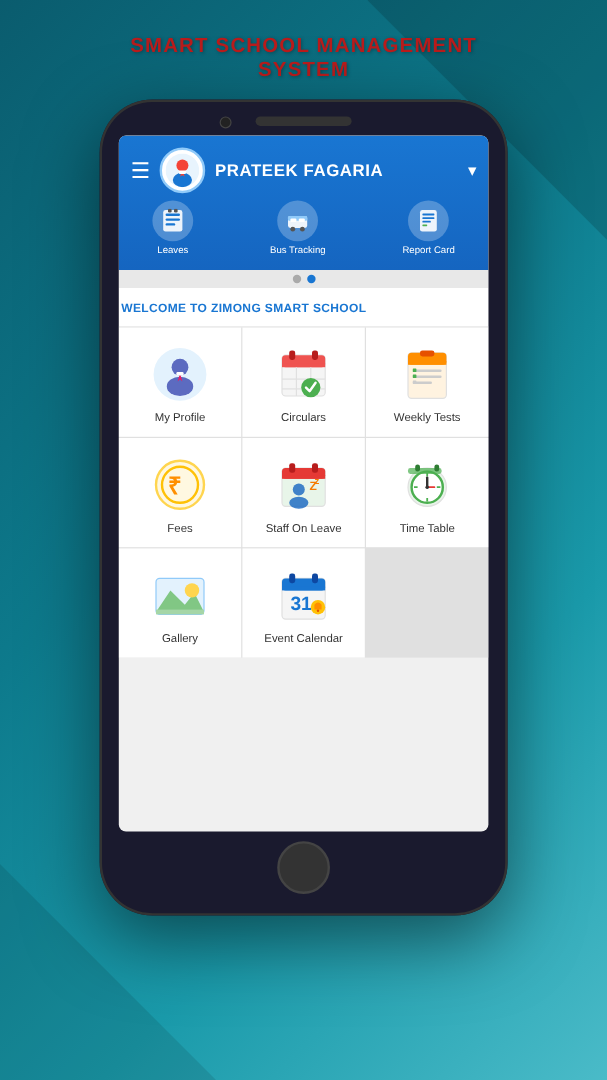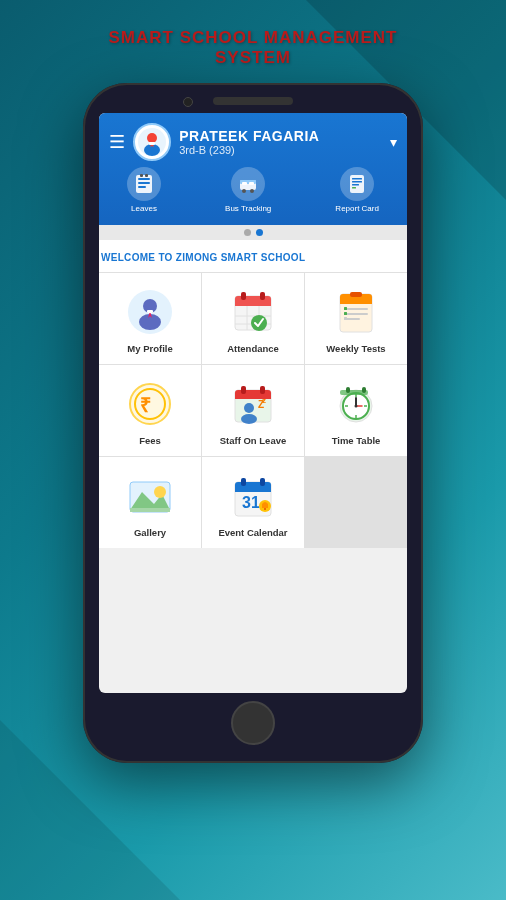--- a/index.html
+++ b/index.html
@@ -234,21 +234,21 @@
       width: 50px; height: 50px;
       display: flex;
       align-items: center;
       justify-content: center;
     }
 
     .menu-label {
       font-size: 9.5px;
       color: #333;
       text-align: center;
-      font-weight: 700;
+      font-weight: 400;
     }
   </style>
 </head>
 <body>
 
 <div class="bg-shape-top"></div>
 <div class="bg-shape-bottom"></div>
 
 <div class="page-title">
   <div>SMART SCHOOL MANAGEMENT</div>
@@ -271,21 +271,20 @@
             <circle cx="14" cy="10" r="5" fill="#f44336"></circle>
             <ellipse cx="14" cy="22" rx="8" ry="6" fill="#1976D2"></ellipse>
 
             <polygon points="14,14 12,19 14,18 16,19" fill="#f44336"></polygon>
 
             <rect x="11" y="14" width="6" height="3" fill="white" rx="1"></rect>
           </svg>
         </div>
         <div class="user-info">
           <div class="user-name">PRATEEK FAGARIA</div>
-          <div class="user-class">3rd-B (239)</div>
         </div>
         <span class="dropdown-icon">▾</span>
       </div>
 
       <div class="nav-icons">
         <div class="nav-item">
           <div class="nav-icon-circle">
             <svg width="20" height="20" viewBox="0 0 20 20">
               <rect x="2" y="1" width="16" height="18" rx="2" fill="white" opacity="0.9"></rect>
               <rect x="4" y="4" width="12" height="2" rx="1" fill="#1976D2"></rect>
@@ -362,21 +361,21 @@
 
             <line x1="6" y1="28" x2="42" y2="28" stroke="#e0e0e0" stroke-width="1"></line>
             <line x1="6" y1="36" x2="42" y2="36" stroke="#e0e0e0" stroke-width="1"></line>
             <line x1="18" y1="18" x2="18" y2="42" stroke="#e0e0e0" stroke-width="1"></line>
             <line x1="30" y1="18" x2="30" y2="42" stroke="#e0e0e0" stroke-width="1"></line>
 
             <circle cx="30" cy="35" r="8" fill="#4CAF50"></circle>
             <polyline points="26,35 29,38 34,31" stroke="white" stroke-width="2" fill="none" stroke-linecap="round" stroke-linejoin="round"></polyline>
           </svg>
         </div>
-        <span class="menu-label">Attendance</span>
+        <span class="menu-label">Circulars</span>
       </div>
 
       <div class="menu-item">
         <div class="menu-icon">
           <svg width="48" height="48" viewBox="0 0 48 48">
             <rect x="8" y="6" width="32" height="38" rx="3" fill="#FFF3E0" stroke="#e0e0e0" stroke-width="1"></rect>
             <rect x="8" y="6" width="32" height="10" rx="3" fill="#FF8F00"></rect>
             <rect x="8" y="13" width="32" height="3" fill="#FF8F00"></rect>
             <rect x="12" y="20" width="24" height="2" rx="1" fill="#ccc"></rect>
             <rect x="12" y="25" width="24" height="2" rx="1" fill="#ccc"></rect>

